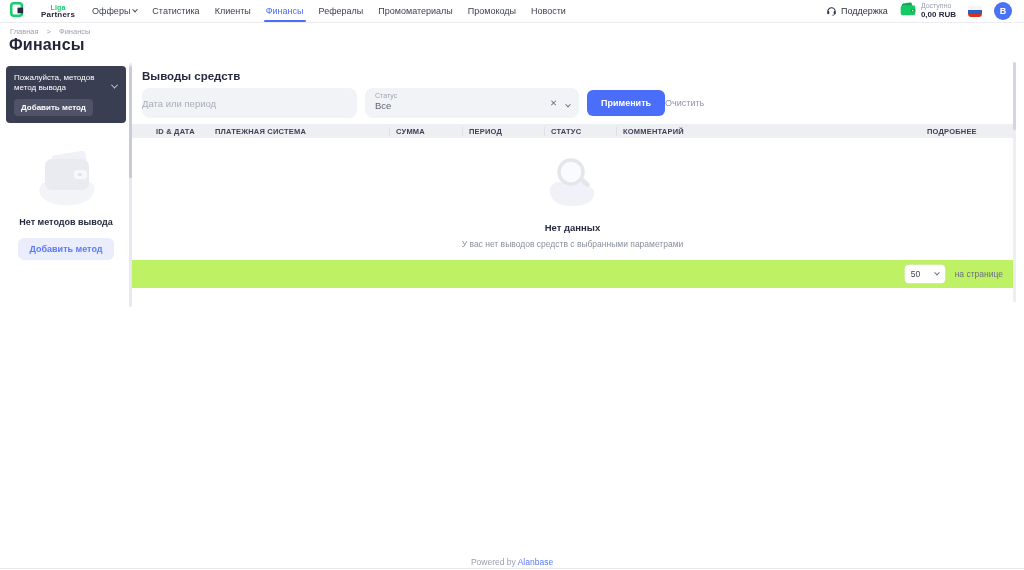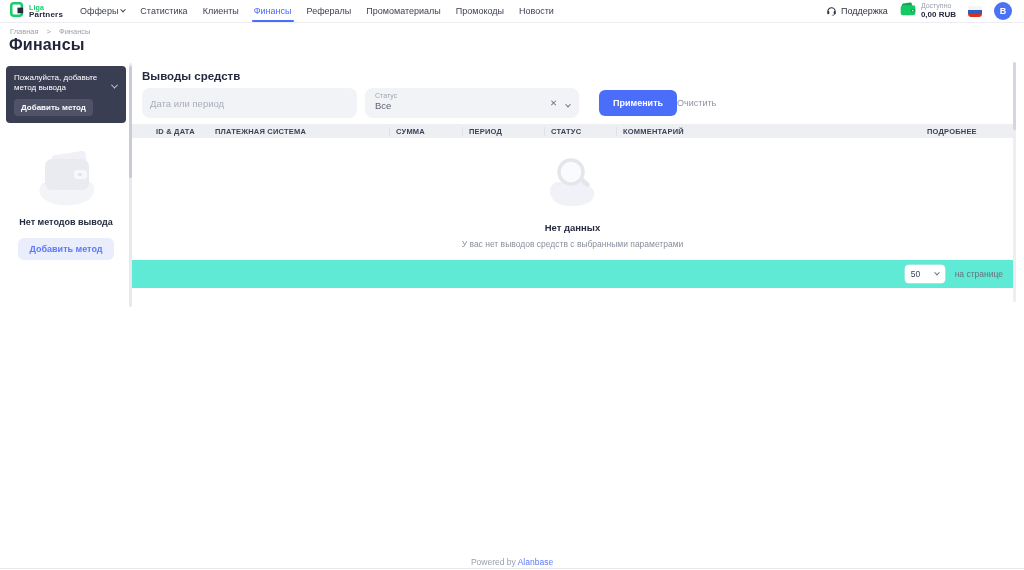--- a/index.html
+++ b/index.html
@@ -3,21 +3,21 @@
 <meta charset="utf-8">
 <style>
   * { margin:0; padding:0; box-sizing:border-box; }
   html,body { width:1024px; height:570px; overflow:hidden; background:#fff;
     font-family:"Liberation Sans", sans-serif; }
   .screen { position:relative; width:1024px; height:570px; background:#fff; }
 
   
   .topbar { position:absolute; top:0; left:0; right:0; height:23px;
     border-bottom:1px solid #ececf1; display:flex; align-items:center; padding:0 12px 0 10px; background:#fff; }
-  .logo { display:flex; align-items:center; gap:4px; }
+  .logo { display:flex; align-items:center; gap:16px;text-align:center; }
   .logo-text { line-height:1; }
   .logo-top { font-size:7px; font-weight:bold; color:#19cc6b; letter-spacing:.2px; }
   .logo-bottom { font-size:8px; font-weight:bold; color:#23283c; letter-spacing:.2px; }
   .nav { display:flex; align-items:center; gap:15px; margin-left:17px; height:100%; }
   .nav-item { position:relative; font-size:9px; color:#3a3f52; height:100%;
     display:flex; align-items:center; gap:3px; cursor:pointer; white-space:nowrap; }
   .nav-item.active { color:#4a6dfa; }
   .nav-item.active::after { content:""; position:absolute; left:-2px; right:-2px; bottom:0;
     height:2px; background:#4a6dfa; border-radius:2px; }
   .chev { width:4px; height:4px; border-right:1.2px solid currentColor; border-bottom:1.2px solid currentColor;
@@ -66,48 +66,48 @@
     background:#edeef2; border-radius:2px; }
   .v-thumb-right { position:absolute; left:1013px; top:62px; width:3px; height:68px;
     background:#d3d6de; border-radius:2px; }
 
   
   .main-card { position:absolute; left:132px; top:62px; width:881px; height:226px;
     display:flex; flex-direction:column; background:#fff; }
   .section-title { margin:8px 0 0 10px; font-size:11.5px; font-weight:800; color:#262b40; }
   .filters { display:flex; align-items:center; margin:6px 10px 0 10px; }
   .date-input { width:215px; height:30px; background:#f1f3f7; border:none; border-radius:8px;
-    padding:0 8px; font-size:9.5px; color:#3a3f52; font-family:inherit; outline:none; }
+    padding:0 0; font-size:9.5px; color:#3a3f52; font-family:inherit; outline:none; }
   .date-input::placeholder { color:#a8adba; }
   .status-select { width:214px; height:30px; background:#f1f3f7; border-radius:8px; margin-left:8px;
     padding:4px 10px; position:relative; cursor:pointer; }
   .status-label { font-size:7px; color:#a0a5b2; }
   .status-value { font-size:9.5px; color:#5f6475; margin-top:1px; }
   .status-icons { position:absolute; right:9px; top:0; height:100%; display:flex; align-items:center; gap:9px; }
   .clear-x { font-size:8.5px; color:#6a7080; cursor:pointer; }
   .status-chev { color:#6a7080; }
-  .apply-btn { margin-left:20px; height:26px; padding:8px 14px; background:#4a6dfa; color:#fff;
+  .apply-btn { margin-left:8px; height:26px; padding:8px 14px; background:#4a6dfa; color:#fff;
     font-size:9px; font-weight:bold; border:none; border-radius:6px; cursor:pointer; font-family:inherit; }
   .clear-btn { background:none; border:none; font-size:9px; color:#8d93a0;
     cursor:pointer; font-family:inherit; }
 
   .table-header { margin-top:6px; height:14px; background:#edeff3; display:flex; align-items:center;
     padding-left:24px; font-size:7.5px; font-weight:bold; color:#3c4257; letter-spacing:.2px; }
   .th { white-space:nowrap; overflow:hidden; }
   .th-sep { border-right:1px solid #dfe1e8; }
   .th1 { width:59px; } .th2 { width:175px; } .th3 { width:73px; padding-left:6px; }
   .th4 { width:82px; padding-left:6px; } .th5 { width:72px; padding-left:6px; }
   .th6 { flex:1; padding-left:6px; } .th7 { width:86px; }
 
   .empty-state { flex:1; display:flex; flex-direction:column; align-items:center; }
   .empty-ill { margin-top:16px; }
   .empty-title { margin-top:8px; font-size:9.5px; font-weight:bold; color:#262b40; }
   .empty-sub { margin-top:6px; font-size:8.5px; color:#8a8f9c; }
 
-  .pagination { height:28px; background:#5eead4; display:flex; align-items:center;
+  .pagination { height:28px; background:#bef264; display:flex; align-items:center;
     justify-content:flex-end; padding-right:10px; gap:10px; }
   .per-page { width:40px; height:18px; background:#fff; border-radius:4px; display:flex;
     align-items:center; justify-content:space-between; padding:0 6px; font-size:8.5px;
     color:#3a3f52; cursor:pointer; box-shadow:0 0 0 .5px #e4e6eb; }
   .per-page .chev { color:#6a7080; }
   .per-page-label { font-size:8.5px; color:#6b7180; }
 
   
   .footer { position:absolute; top:557px; left:0; right:0; text-align:center; font-size:8.5px; color:#9aa0ae; }
   .footer a { color:#5b7cfa; text-decoration:none; }
@@ -186,21 +186,21 @@
 
   <div class="breadcrumb">
     <span class="link">Главная</span>
     <span>&gt;</span>
     <span>Финансы</span>
   </div>
   <div class="page-title">Финансы</div>
 
   <div class="sidebar">
     <div class="notice-panel">
-      <div class="notice-text">Пожалуйста, добавьте метод вывода</div>
+      <div class="notice-text">Пожалуйста, методов метод вывода</div>
       <span class="notice-chev"><span class="chev"></span></span>
       <button class="notice-btn">Добавить метод</button>
     </div>
 
     <div class="sidebar-empty">
       <div class="wallet-ill">
         <svg width="68" height="62" viewBox="0 0 68 62">
           <path d="M10 38 q-6 10 2 16 q10 8 28 6 q20-2 22-14 q1-8-6-10 z" fill="#f3f4f8"></path>
           <rect x="20" y="8" width="34" height="12" rx="3" fill="#f0f1f6" transform="rotate(-9 37 14)"></rect>
           <rect x="13" y="14" width="44" height="31" rx="7" fill="#e9ebf1"></rect>

